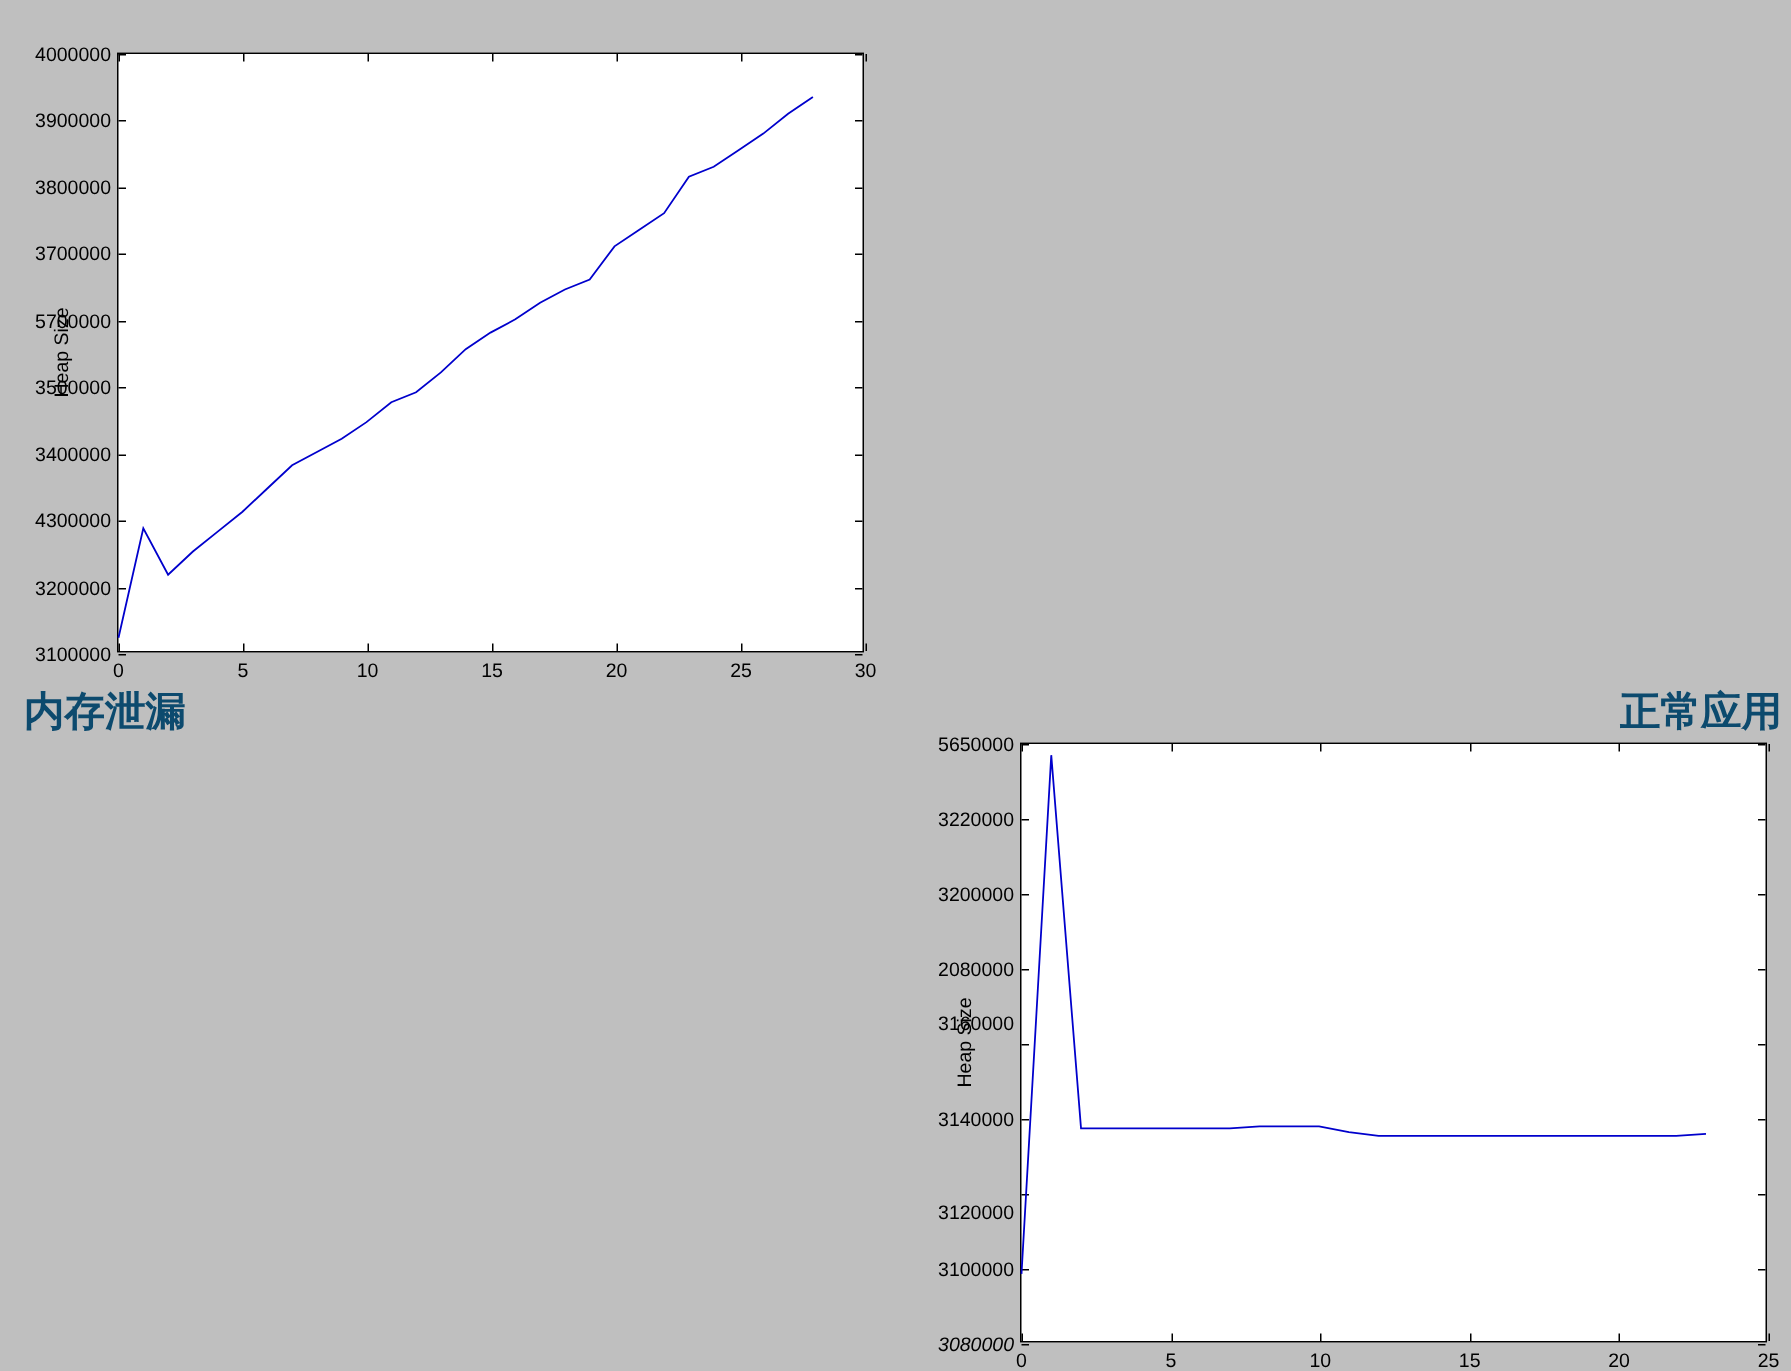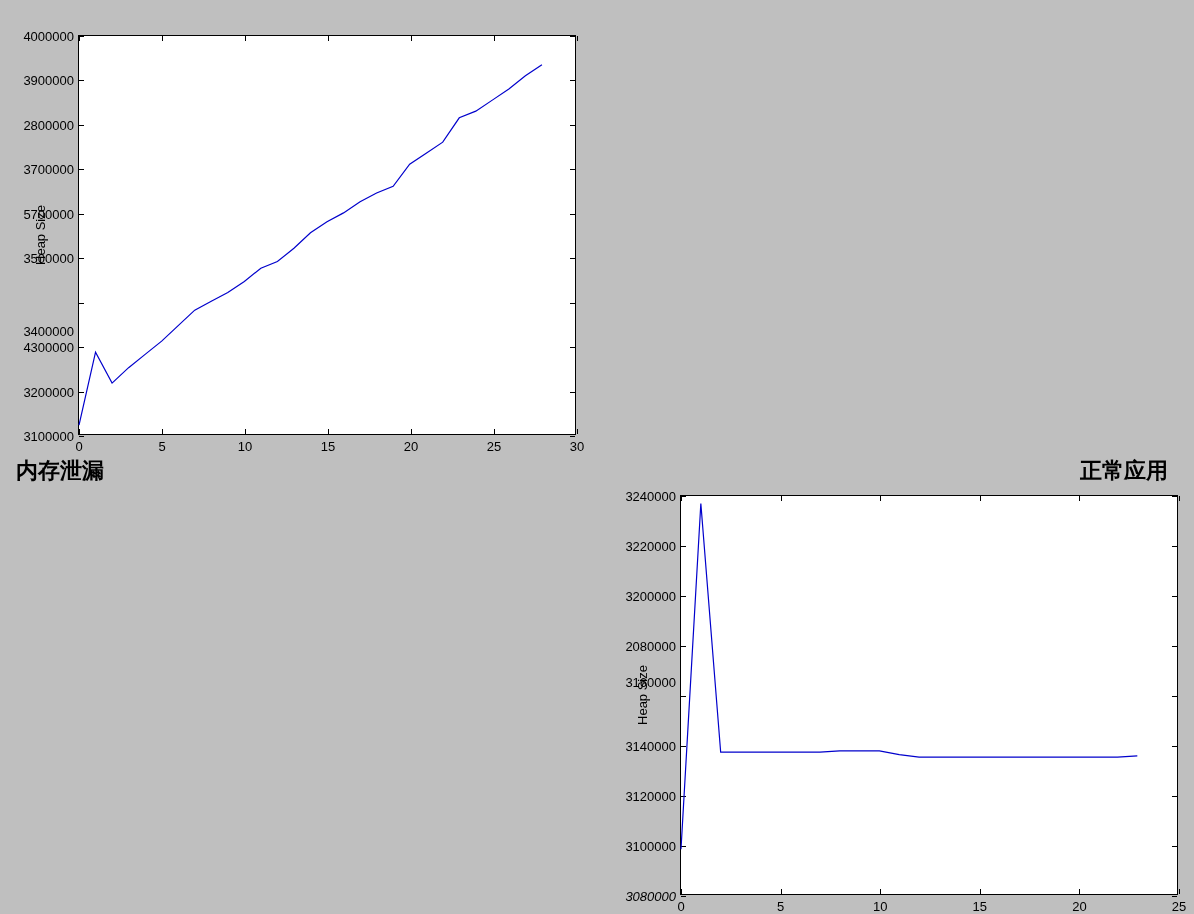--- a/index.html
+++ b/index.html
@@ -34,22 +34,22 @@
     position: absolute;
     left: -70px;
     top: 50%;
     transform: translateY(-50%) rotate(-90deg);
     transform-origin: center;
     font-size: 13px;
     white-space: nowrap;
   }
   .caption {
     position: absolute;
-    color: #000000;
-    font-size: 22px;
+    color: #0c4a6e;
+    font-size: 27px;
     font-weight: bold;
   }
   svg.plot-line {
     position: absolute;
     top: 0; left: 0;
     width: 100%;
     height: 100%;
     overflow: visible;
   }
   .tick-mark-y {
@@ -88,33 +88,33 @@
     <div class="chart-container" style="left: 78px; top: 35px; width: 498px; height: 400px;">
       <div class="y-tick-label" style="top: 400px;">3100000</div>
       <div class="tick-mark-y" style="top: 400px;"></div>
       <div class="tick-mark-y-right" style="top: 400px;"></div>
       <div class="y-tick-label" style="top: 355.556px;">3200000</div>
       <div class="tick-mark-y" style="top: 355.556px;"></div>
       <div class="tick-mark-y-right" style="top: 355.556px;"></div>
       <div class="y-tick-label" style="top: 311.111px;">4300000</div>
       <div class="tick-mark-y" style="top: 311.111px;"></div>
       <div class="tick-mark-y-right" style="top: 311.111px;"></div>
-      <div class="y-tick-label" style="top: 266.667px; margin-top: 28px;">3400000</div>
+      <div class="y-tick-label" style="top: 266.667px;">3400000</div>
       <div class="tick-mark-y" style="top: 266.667px;"></div>
       <div class="tick-mark-y-right" style="top: 266.667px;"></div>
       <div class="y-tick-label" style="top: 222.222px;">3500000</div>
       <div class="tick-mark-y" style="top: 222.222px;"></div>
       <div class="tick-mark-y-right" style="top: 222.222px;"></div>
       <div class="y-tick-label" style="top: 177.778px;">5700000</div>
       <div class="tick-mark-y" style="top: 177.778px;"></div>
       <div class="tick-mark-y-right" style="top: 177.778px;"></div>
       <div class="y-tick-label" style="top: 133.333px; margin-left: 16px;">3700000</div>
       <div class="tick-mark-y" style="top: 133.333px;"></div>
       <div class="tick-mark-y-right" style="top: 133.333px;"></div>
-      <div class="y-tick-label" style="top: 88.8889px;">2800000</div>
+      <div class="y-tick-label" style="top: 88.8889px;">3800000</div>
       <div class="tick-mark-y" style="top: 88.8889px;"></div>
       <div class="tick-mark-y-right" style="top: 88.8889px;"></div>
       <div class="y-tick-label" style="top: 44.4444px;">3900000</div>
       <div class="tick-mark-y" style="top: 44.4444px;"></div>
       <div class="tick-mark-y-right" style="top: 44.4444px;"></div>
       <div class="y-tick-label" style="top: 0px;">4000000</div>
       <div class="tick-mark-y" style="top: 0px;"></div>
       <div class="tick-mark-y-right" style="top: 0px;"></div>
       <div class="x-tick-label" style="left: 0px;">0</div>
       <div class="tick-mark-x" style="left: 0px;"></div>
@@ -143,39 +143,39 @@
       </svg>
     </div>
     <div class="caption" style="left: 16px; top: 456px;">内存泄漏</div>
     <div class="chart-container" style="left: 680px; top: 495px; width: 498px; height: 400px;">
       <div class="y-tick-label" style="top: 400px; font-style: italic;">3080000</div>
       <div class="tick-mark-y" style="top: 400px;"></div>
       <div class="tick-mark-y-right" style="top: 400px;"></div>
       <div class="y-tick-label" style="top: 350px;">3100000</div>
       <div class="tick-mark-y" style="top: 350px;"></div>
       <div class="tick-mark-y-right" style="top: 350px;"></div>
-      <div class="y-tick-label" style="top: 300px; text-align: center;">3120000</div>
+      <div class="y-tick-label" style="top: 312px; text-align: center;">3120000</div>
       <div class="tick-mark-y" style="top: 300px;"></div>
       <div class="tick-mark-y-right" style="top: 300px;"></div>
       <div class="y-tick-label" style="top: 250px; margin-left: 48px;">3140000</div>
       <div class="tick-mark-y" style="top: 250px;"></div>
       <div class="tick-mark-y-right" style="top: 250px;"></div>
       <div class="y-tick-label" style="top: 186px;">3160000</div>
       <div class="tick-mark-y" style="top: 200px;"></div>
       <div class="tick-mark-y-right" style="top: 200px;"></div>
       <div class="y-tick-label" style="top: 150px;">2080000</div>
       <div class="tick-mark-y" style="top: 150px;"></div>
       <div class="tick-mark-y-right" style="top: 150px;"></div>
       <div class="y-tick-label" style="top: 100px;">3200000</div>
       <div class="tick-mark-y" style="top: 100px;"></div>
       <div class="tick-mark-y-right" style="top: 100px;"></div>
       <div class="y-tick-label" style="top: 50px;">3220000</div>
       <div class="tick-mark-y" style="top: 50px;"></div>
       <div class="tick-mark-y-right" style="top: 50px;"></div>
-      <div class="y-tick-label" style="top: 0px;">3240000</div>
+      <div class="y-tick-label" style="top: 0px;">5650000</div>
       <div class="tick-mark-y" style="top: 0px;"></div>
       <div class="tick-mark-y-right" style="top: 0px;"></div>
       <div class="x-tick-label" style="left: 0px;">0</div>
       <div class="tick-mark-x" style="left: 0px;"></div>
       <div class="tick-mark-x-top" style="left: 0px;"></div>
       <div class="x-tick-label" style="left: 99.6px;">5</div>
       <div class="tick-mark-x" style="left: 99.6px;"></div>
       <div class="tick-mark-x-top" style="left: 99.6px;"></div>
       <div class="x-tick-label" style="left: 199.2px;">10</div>
       <div class="tick-mark-x" style="left: 199.2px;"></div>

